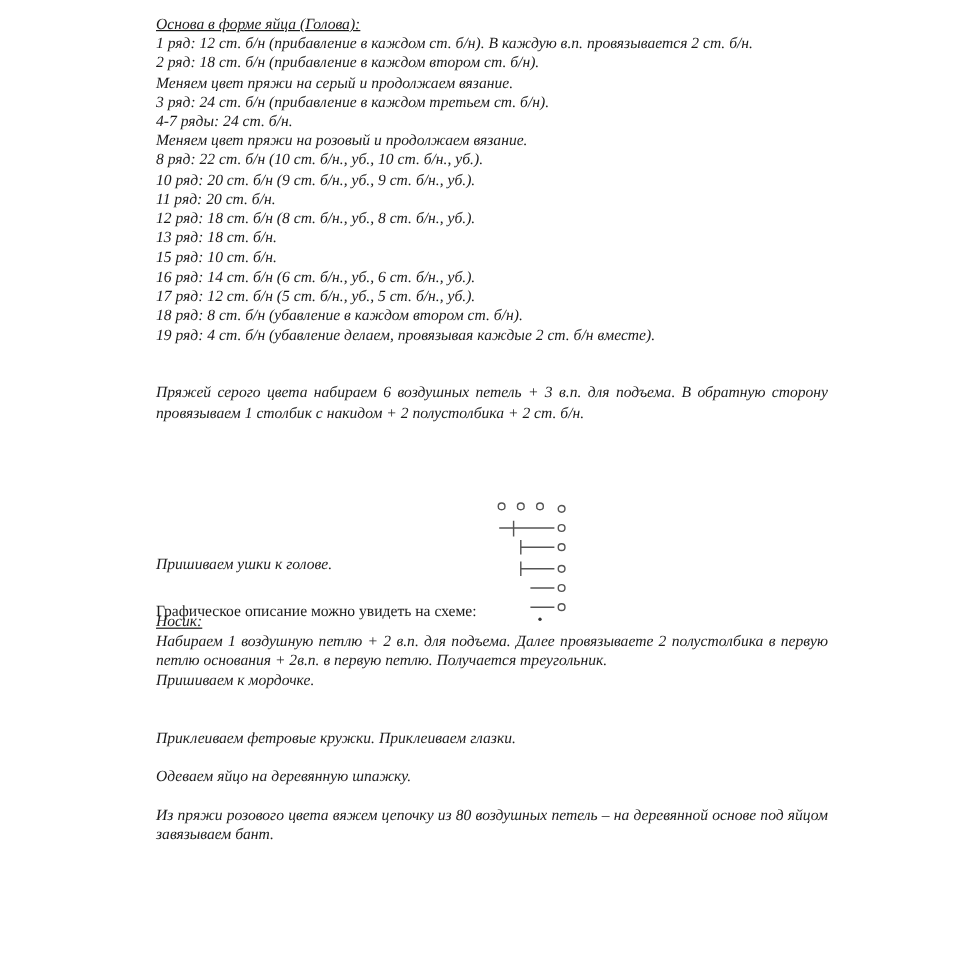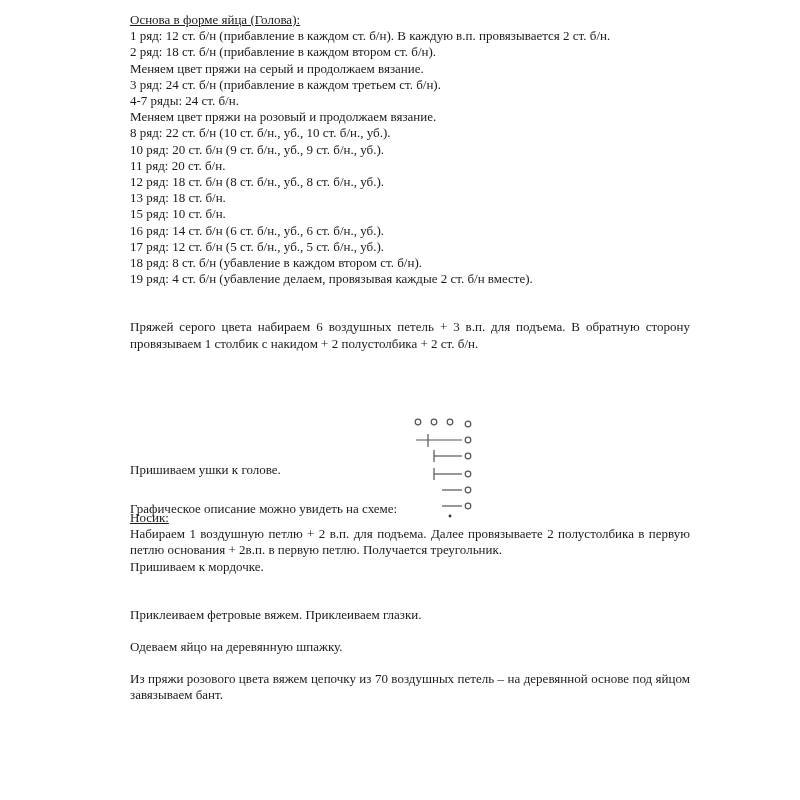--- a/index.html
+++ b/index.html
@@ -1,18 +1,18 @@
 <!DOCTYPE html>
 <html><head>
 <meta charset="utf-8">
 <style>
   html, body { margin:0; padding:0; background:#ffffff; }
   body { width:800px; height:800px; position:relative; overflow:hidden;
          font-family:"Liberation Serif", "DejaVu Serif", serif; color:#1a1a1a; }
-  .page { position:absolute; left:130px; top:12px; width:560px; font-size:13px; line-height:16.2px; }
+  .page { position:absolute; left:130px; top:12px; width:560px; font-size:13px; line-height:16.2px;font-style:italic; }
   .line { white-space:nowrap; display:block; }
   .wrap { white-space:normal; text-align:justify; display:block; }
   .heading { text-decoration:underline; }
   .diagram { position:absolute; left:410px; top:414px; width:70px; height:110px; }
   .scheme-caption { position:absolute; left:130px; top:501px; font-size:13px; line-height:16.2px; white-space:nowrap; }
 </style>
 </head>
 <body>
 
 <div class="page">
@@ -43,25 +43,25 @@
   <div style="height:110px"></div>
   <span class="line">Пришиваем ушки к голове.</span>
 
   <div style="height:32px"></div>
 
   <span class="line heading">Носик:</span>
   <span class="wrap">Набираем 1 воздушную петлю + 2 в.п. для подъема. Далее провязываете 2 полустолбика в первую петлю основания + 2в.п. в первую петлю. Получается треугольник.</span>
   <span class="line">Пришиваем к мордочке.</span>
 
   <div style="height:32px"></div>
-  <span class="line">Приклеиваем фетровые вяжем. Приклеиваем глазки.</span>
+  <span class="line">Приклеиваем фетровые кружки. Приклеиваем глазки.</span>
   <div style="height:16px"></div>
   <span class="line">Одеваем яйцо на деревянную шпажку.</span>
   <div style="height:16px"></div>
-  <span class="wrap">Из пряжи розового цвета вяжем цепочку из 70 воздушных петель – на деревянной основе под яйцом завязываем бант.</span>
+  <span class="wrap">Из пряжи розового цвета вяжем цепочку из 80 воздушных петель – на деревянной основе под яйцом завязываем бант.</span>
   <div style="height:32px"></div>
 
 </div>
 
 <span class="scheme-caption">Графическое описание можно увидеть на схеме:</span>
 
 <svg class="diagram" viewBox="0 0 70 110" width="70" height="110">
   <g fill="none" stroke="#555" stroke-width="1.2">
     <circle cx="8" cy="8" r="2.8"></circle>
     <circle cx="24" cy="8" r="2.8"></circle>

